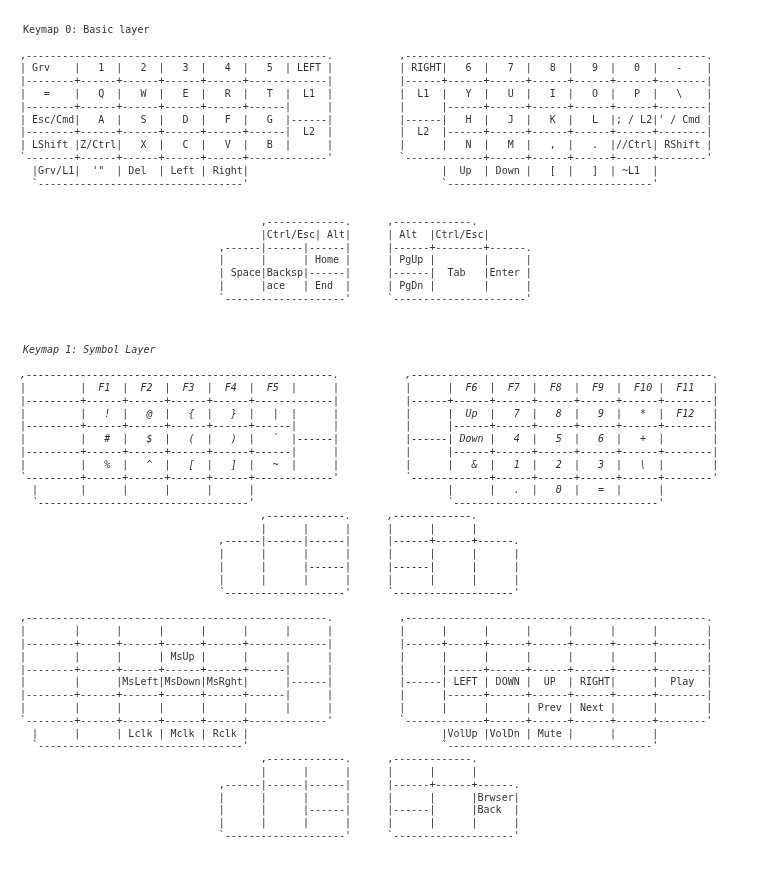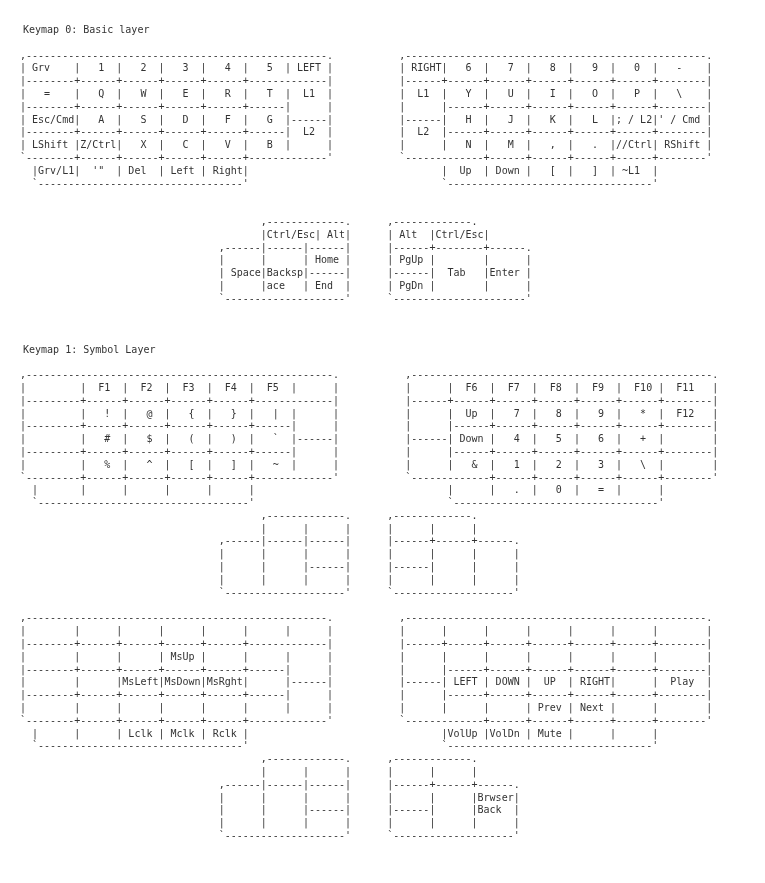--- a/index.html
+++ b/index.html
@@ -14,21 +14,21 @@
     padding: 24px 8px 2px 20px;
     background: #ffffff;
     font-family: "DejaVu Sans Mono", "Liberation Mono", monospace;
     font-size: 10px;
     line-height: 12.8px;
     color: #333333;
     overflow: hidden;
   }
   .keymap-section { margin: 0; }
   .keymap-section.gap-large { margin-bottom: 38px; }
-  .keymap-section.gap-small { margin-bottom: 13px; }
+  .keymap-section.gap-small { margin-bottom: 13px; font-style: italic; }
   .section-title {
     font-family: inherit;
     font-size: inherit;
     line-height: inherit;
     white-space: pre;
     margin: 0 0 12.8px 3px;
     font-weight: normal;
   }
   pre.ascii-art {
     margin: 0;

